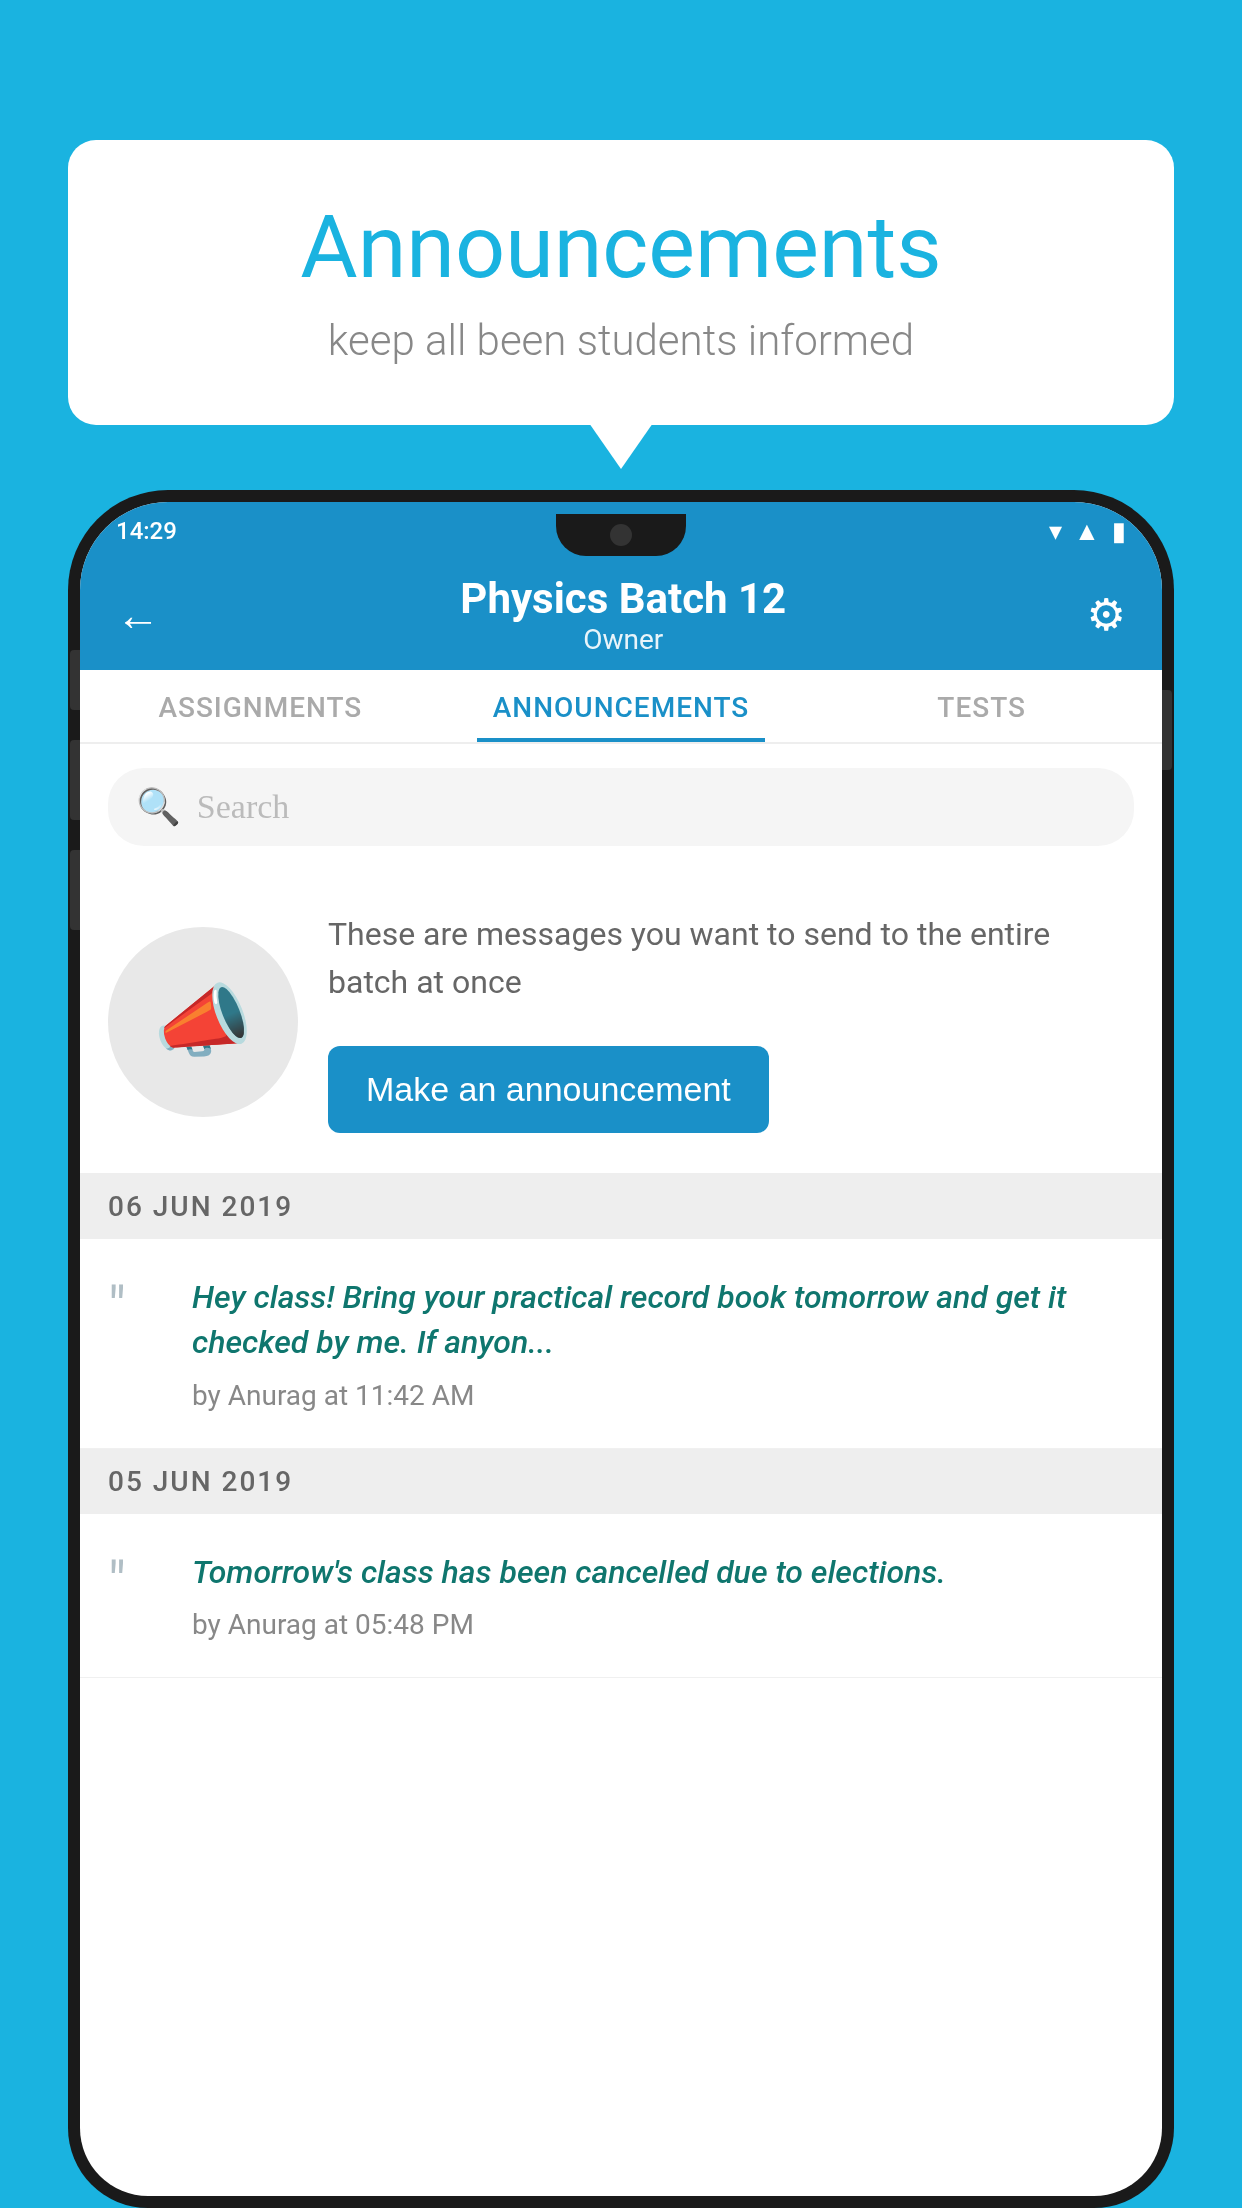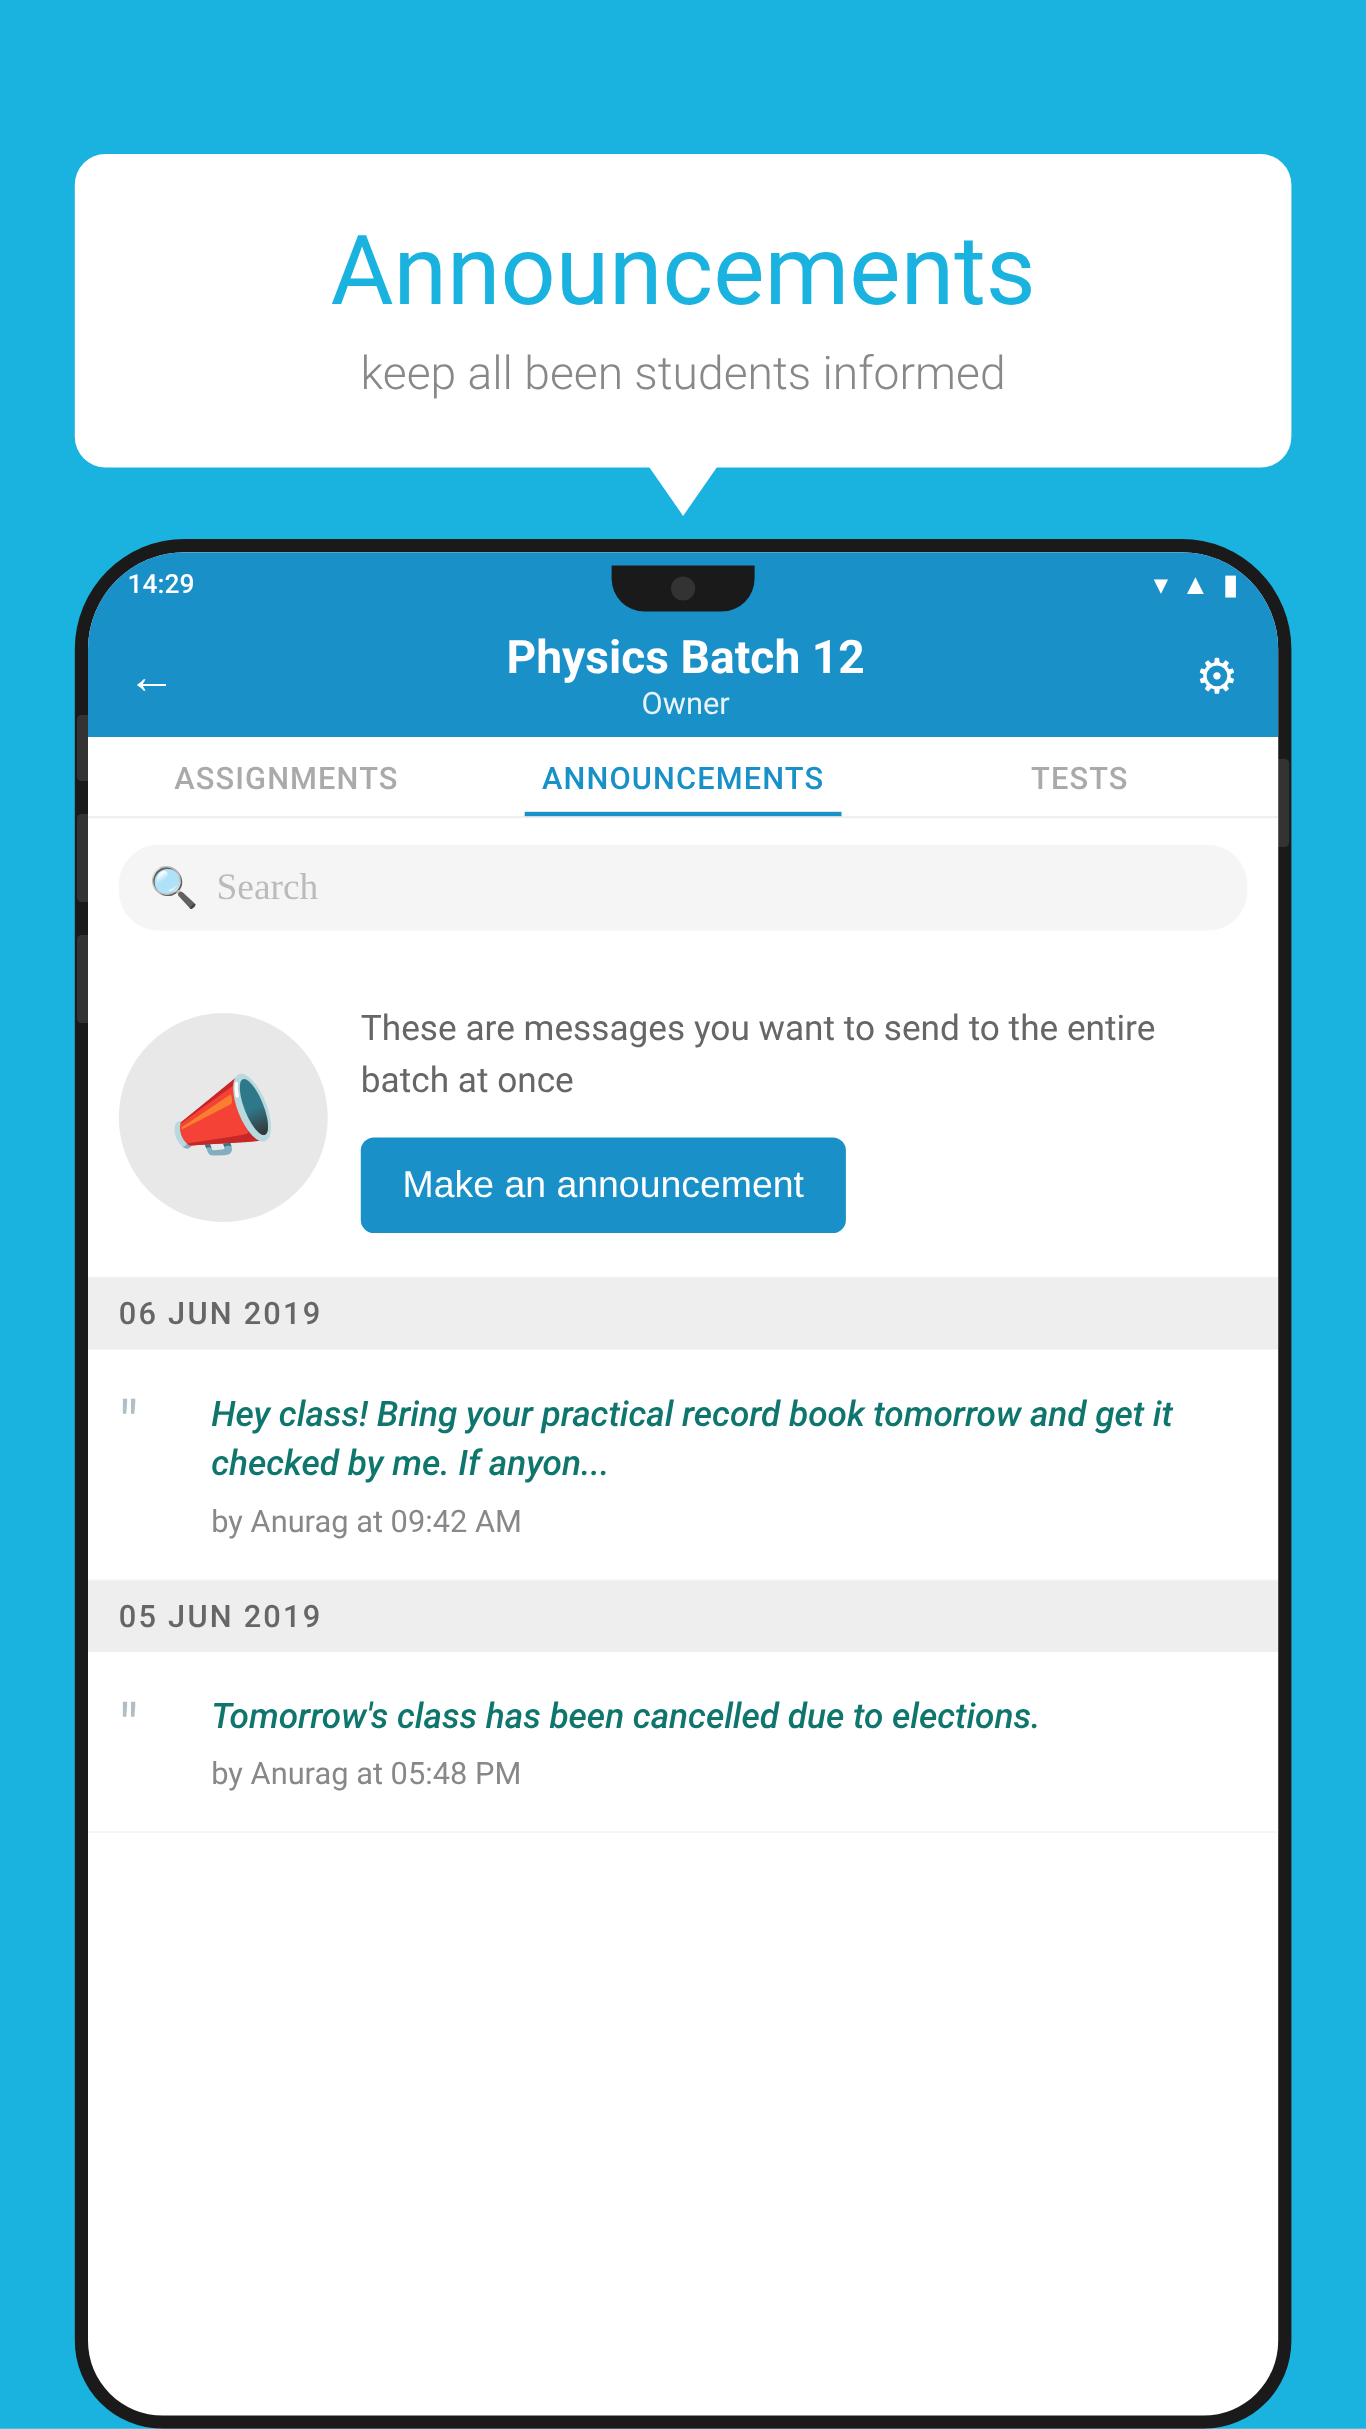--- a/index.html
+++ b/index.html
@@ -260,21 +260,21 @@
     }
 
     .announcement-right {
       flex: 1;
     }
 
     .announcement-desc {
       font-size: 32px;
       color: #666;
       line-height: 1.5;
-      margin-bottom: 28px;
+      margin-bottom: 40px;
     }
 
     .make-announcement-btn {
       background: #1a90c8;
       color: #ffffff;
       border: none;
       border-radius: 12px;
       padding: 24px 38px;
       font-size: 34px;
       font-weight: 500;
@@ -438,21 +438,21 @@
         <button class="make-announcement-btn">Make an announcement</button>
       </div>
     </div>
 
     <div class="date-separator">06  JUN  2019</div>
 
     <div class="announcement-item">
       <div class="quote-icon">"</div>
       <div class="announcement-content">
         <div class="announcement-text">Hey class! Bring your practical record book tomorrow and get it checked by me. If anyon...</div>
-        <div class="announcement-meta">by Anurag at 09:42 AM</div>
+        <div class="announcement-meta">by Anurag at 11:42 AM</div>
       </div>
     </div>
 
     <div class="date-separator">05  JUN  2019</div>
 
     <div class="announcement-item">
       <div class="quote-icon">"</div>
       <div class="announcement-content">
         <div class="announcement-text">Tomorrow's class has been cancelled due to elections.</div>
         <div class="announcement-meta">by Anurag at 05:48 PM</div>

